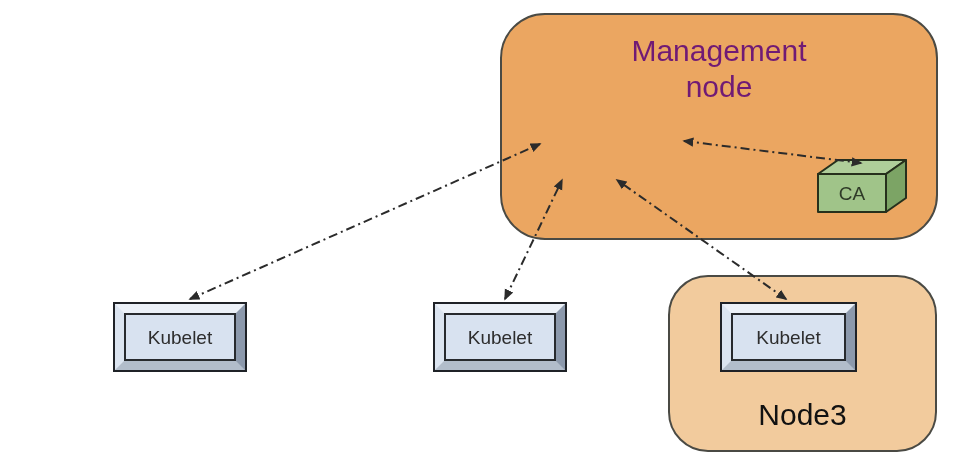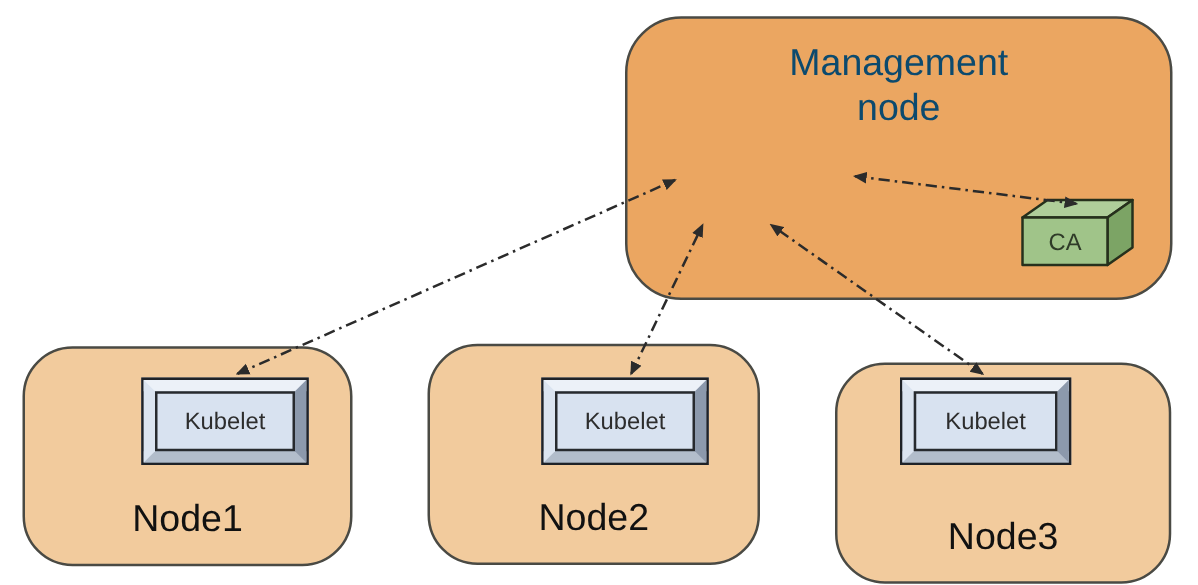--- a/index.html
+++ b/index.html
@@ -14,24 +14,24 @@
   }
   .management{
     left:500px;top:13px;width:438px;height:227px;
     background:#EBA661;border-radius:45px;
   }
   .worker{
     background:#F2CB9D;border-radius:40px;
   }
   .worker.n1{left:18px;top:277px;width:264px;height:176px;}
   .worker.n2{left:342px;top:275px;width:266px;height:177px;}
-  .worker.n3{left:668px;top:275px;width:269px;height:177px;margin-top:15px;}
+  .worker.n3{left:668px;top:275px;width:269px;height:177px;}
   .mgmt-title{
     position:absolute;left:0;right:0;top:18px;text-align:center;
-    font-size:30px;line-height:36px;color:#0c4a6e;
+    font-size:30px;line-height:36px;color:#701a75;
   }
   .mgmt-title span{display:inline-block;width:210px;}
   .worker-label{
     position:absolute;left:0;right:0;bottom:18px;text-align:center;
     font-size:30px;color:#111111;
   }
   
   .bevel-box{
     position:absolute;box-sizing:border-box;
     border:2px solid #1f2227;background:#8c99ac;
@@ -68,34 +68,28 @@
 
 <div class="stage">
 
   <div class="group-node management">
     <div class="mgmt-title">
       <span>Management node</span>
     </div>
 
   </div>
 
-  <div class="group-node worker n1">
-    <div class="worker-label">Node1</div>
-  </div>
   <div class="bevel-box kubelet1">
     <div class="bevel-frame">
       <div class="bevel-inner">
         <span>Kubelet</span>
       </div>
     </div>
   </div>
 
-  <div class="group-node worker n2">
-    <div class="worker-label">Node2</div>
-  </div>
   <div class="bevel-box kubelet2">
     <div class="bevel-frame">
       <div class="bevel-inner">
         <span>Kubelet</span>
       </div>
     </div>
   </div>
 
   <div class="group-node worker n3">
     <div class="worker-label">Node3</div>

